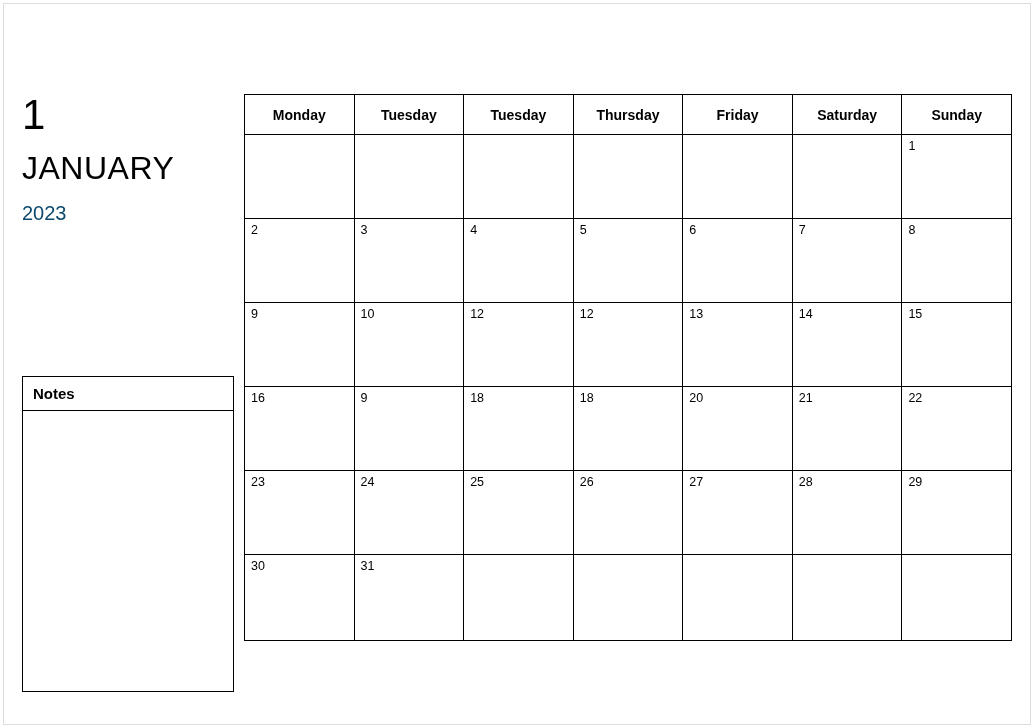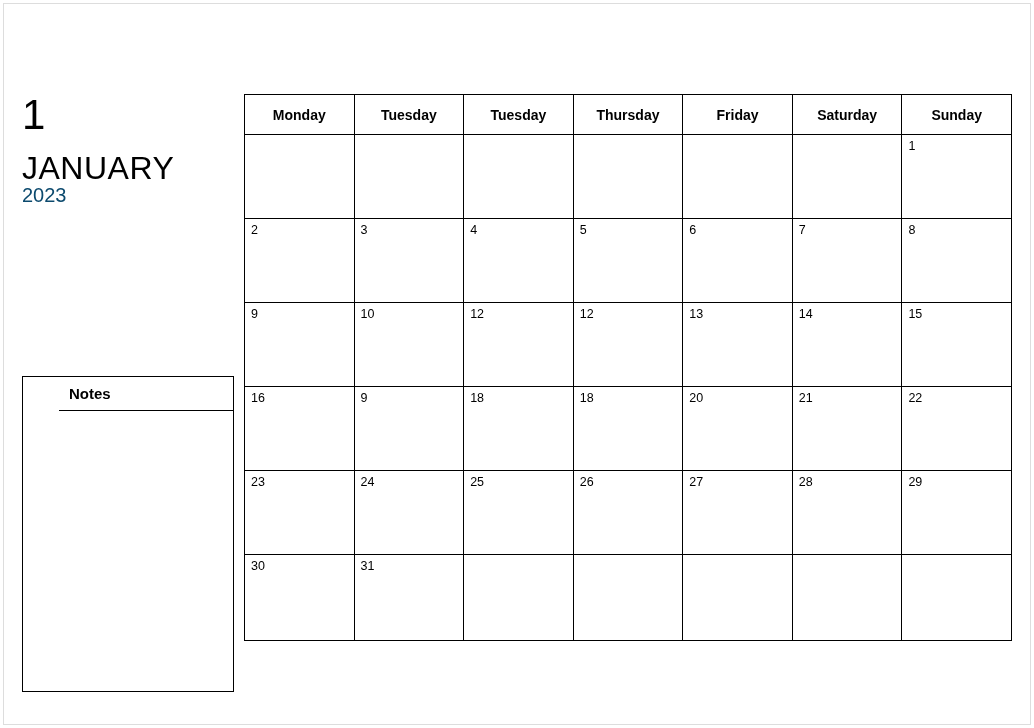--- a/index.html
+++ b/index.html
@@ -26,37 +26,37 @@
       font-size: 42px;
       font-weight: 400;
       color: #000;
       margin-bottom: 16px;
       line-height: 1;
     }
     .month-name {
       font-size: 32px;
       font-weight: 400;
       color: #000;
+      margin-bottom: 18px;
       letter-spacing: 0.5px;
       line-height: 1;
     }
     .year {
       font-size: 20px;
       font-weight: 400;
       color: #0c4a6e;
     }
     .notes-box {
       position: absolute;
       left: 18px;
       top: 372px;
       width: 212px;
       height: 316px;
       border: 1px solid #000;
       background: #fff;
-      padding-left: 36px;
     }
     .notes-title {
       border-bottom: 1px solid #000;
       padding: 8px 10px;
       font-size: 15px;
       font-weight: bold;
     }
     .notes-body {
       padding: 6px;
       font-size: 13px;

